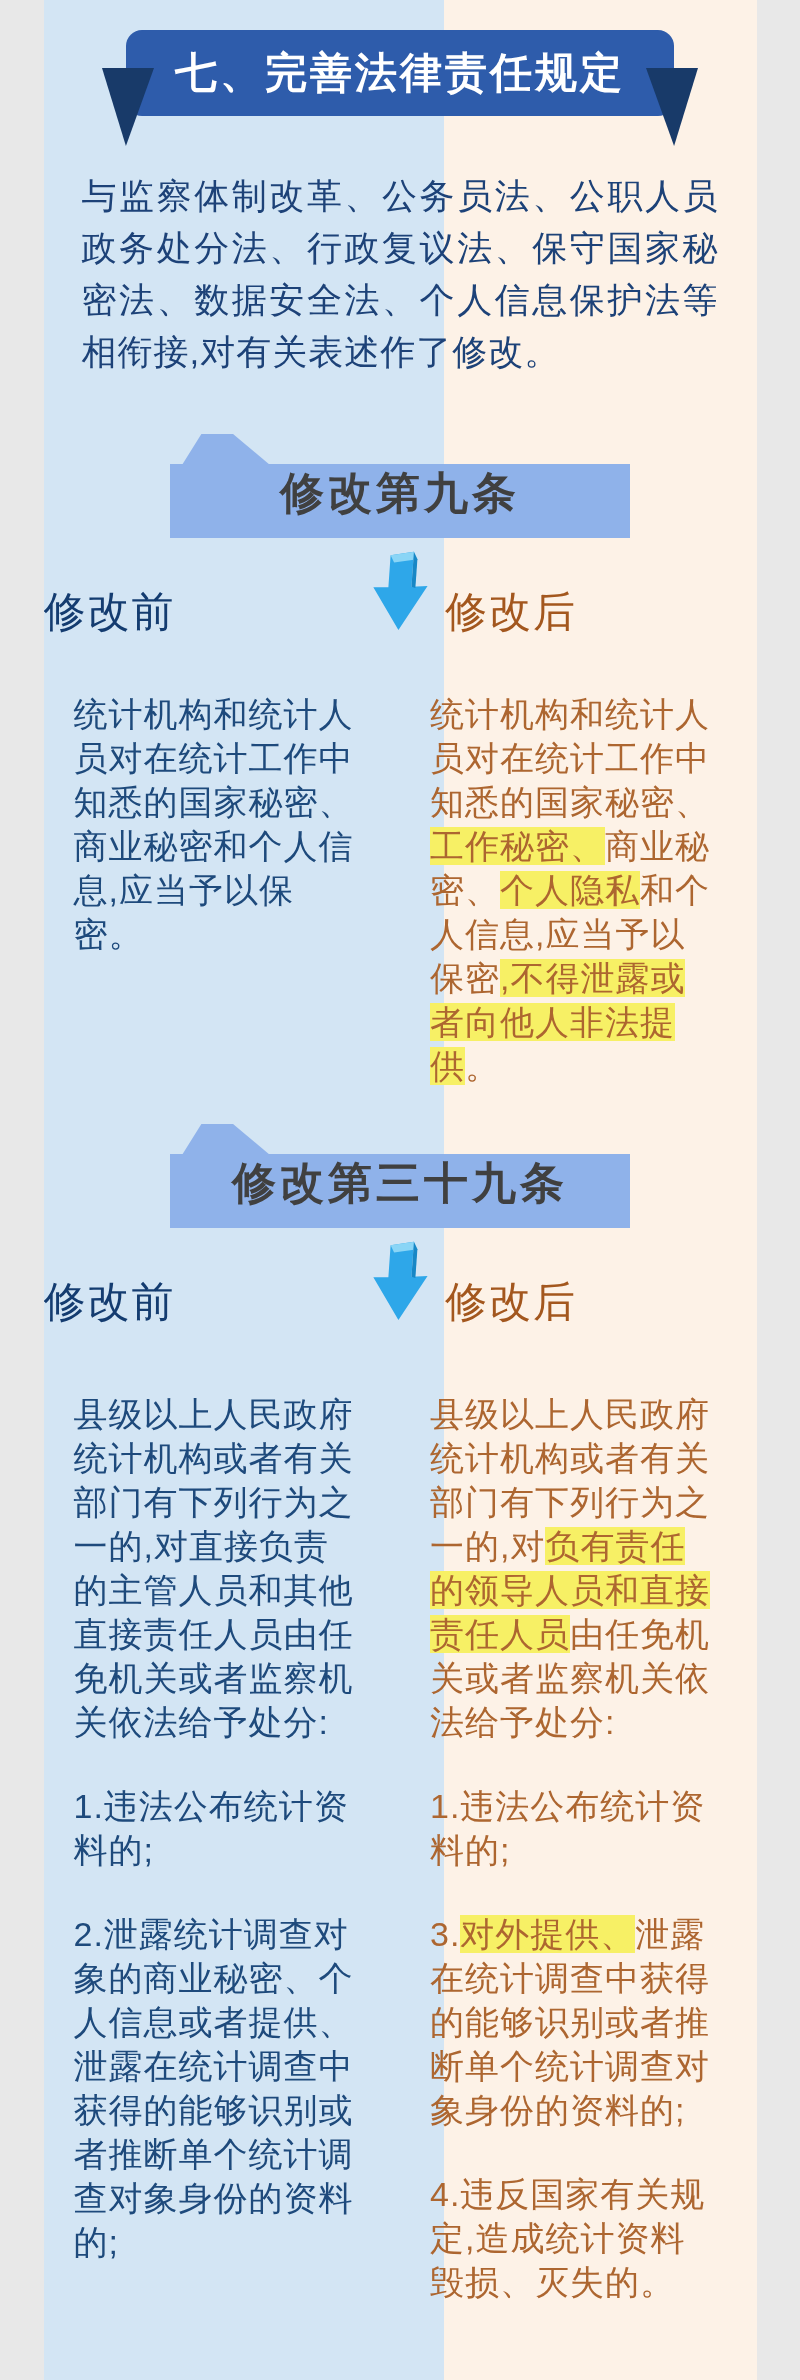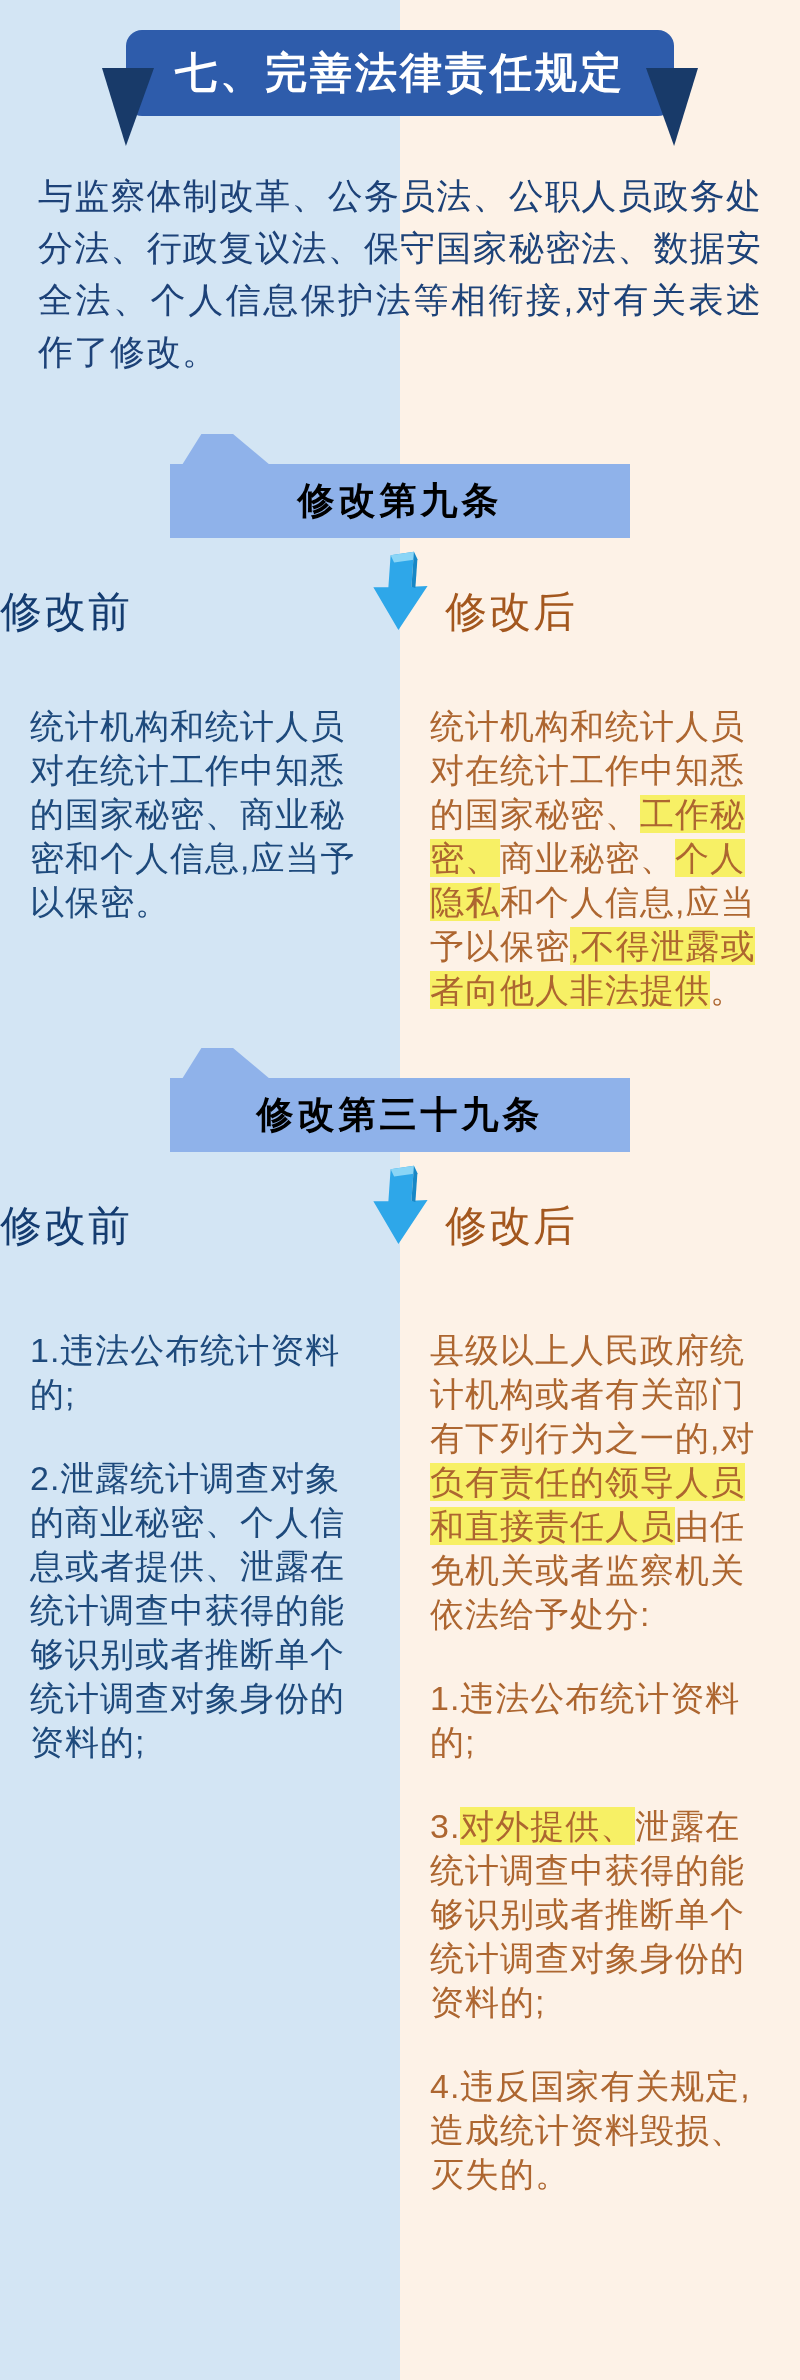--- a/index.html
+++ b/index.html
@@ -1,18 +1,18 @@
 <!DOCTYPE html>
 <html><head>
 <meta charset="utf-8">
 <style>
   html, body { margin: 0; padding: 0; background: #e8e8e8; }
   .poster {
     position: relative;
-    width: 800px;
+    width: 713px;
     height: 2380px;
     margin: 0 auto;
     overflow: hidden;
     font-family: "Liberation Sans", "DejaVu Sans", sans-serif;
     background: linear-gradient(to right, #d3e5f4 0, #d3e5f4 400px, #fdf2e7 400px, #fdf2e7 100%);
   }
 
   
   .title-banner {
     position: relative;
@@ -53,24 +53,24 @@
   }
 
   
   .ribbon {
     position: relative;
     width: 460px;
     height: 74px;
     margin: 0 auto;
     background: #8fb2ea;
     display: flex;
-    align-items: center;
+    align-items: flex-start;
     justify-content: center;
-    color: #000000;
-    font-size: 37px;
+    color: #404040;
+    font-size: 44px;
     font-weight: bold;
     letter-spacing: 4px;
   }
   .ribbon::before {
     content: "";
     position: absolute;
     top: -30px;
     left: 12px;
     width: 88px;
     height: 31px;
@@ -105,21 +105,21 @@
     grid-template-columns: 1fr 1fr;
     margin-top: 50px;
   }
   .compare-body-39 { margin-top: 60px; }
   .col {
     padding: 0 40px 0 30px;
     font-size: 34px;
     line-height: 44px;
     letter-spacing: 1px;
   }
-  .col p { margin: 12px 0 40px; }
+  .col p { margin: 0 0 40px; }
   .col p:last-child { margin-bottom: 0; }
   .col-before { color: #1e4a7c; }
   .col-after  { color: #ad6630; }
   mark {
     background: #f7f065;
     color: inherit;
     padding: 0;
   }
 </style>
 </head>
@@ -172,20 +172,21 @@
             <polygon points="33,12 56,7 56,42 72,40 46,86 18,45 33,44" fill="#2ea7e9"></polygon>
             <polygon points="33,12 56,7 60,14 37,19" fill="#8ad5f6"></polygon>
             <polygon points="56,7 60,14 60,43 56,42" fill="#1787c6"></polygon>
           </g>
         </svg>
       </div>
       <div class="head-label head-after">修改后</div>
     </div>
     <div class="compare-body compare-body-39">
       <div class="col col-before">
+          <p><span>县级以上人民政府统计机构或者有关部门有下列行为之一的,对直接负责的主管人员和其他直接责任人员由任免机关或者监察机关依法给予处分:</span></p>
           <p><span>1.违法公布统计资料的;</span></p>
           <p><span>2.泄露统计调查对象的商业秘密、个人信息或者提供、泄露在统计调查中获得的能够识别或者推断单个统计调查对象身份的资料的;</span></p>
         </div>
       <div class="col col-after">
           <p><span>县级以上人民政府统计机构或者有关部门有下列行为之一的,对</span><mark>负有责任的领导人员和直接责任人员</mark><span>由任免机关或者监察机关依法给予处分:</span></p>
           <p><span>1.违法公布统计资料的;</span></p>
           <p><span>3.</span><mark>对外提供、</mark><span>泄露在统计调查中获得的能够识别或者推断单个统计调查对象身份的资料的;</span></p>
           <p><span>4.违反国家有关规定,造成统计资料毁损、灭失的。</span></p>
         </div>
     </div>

